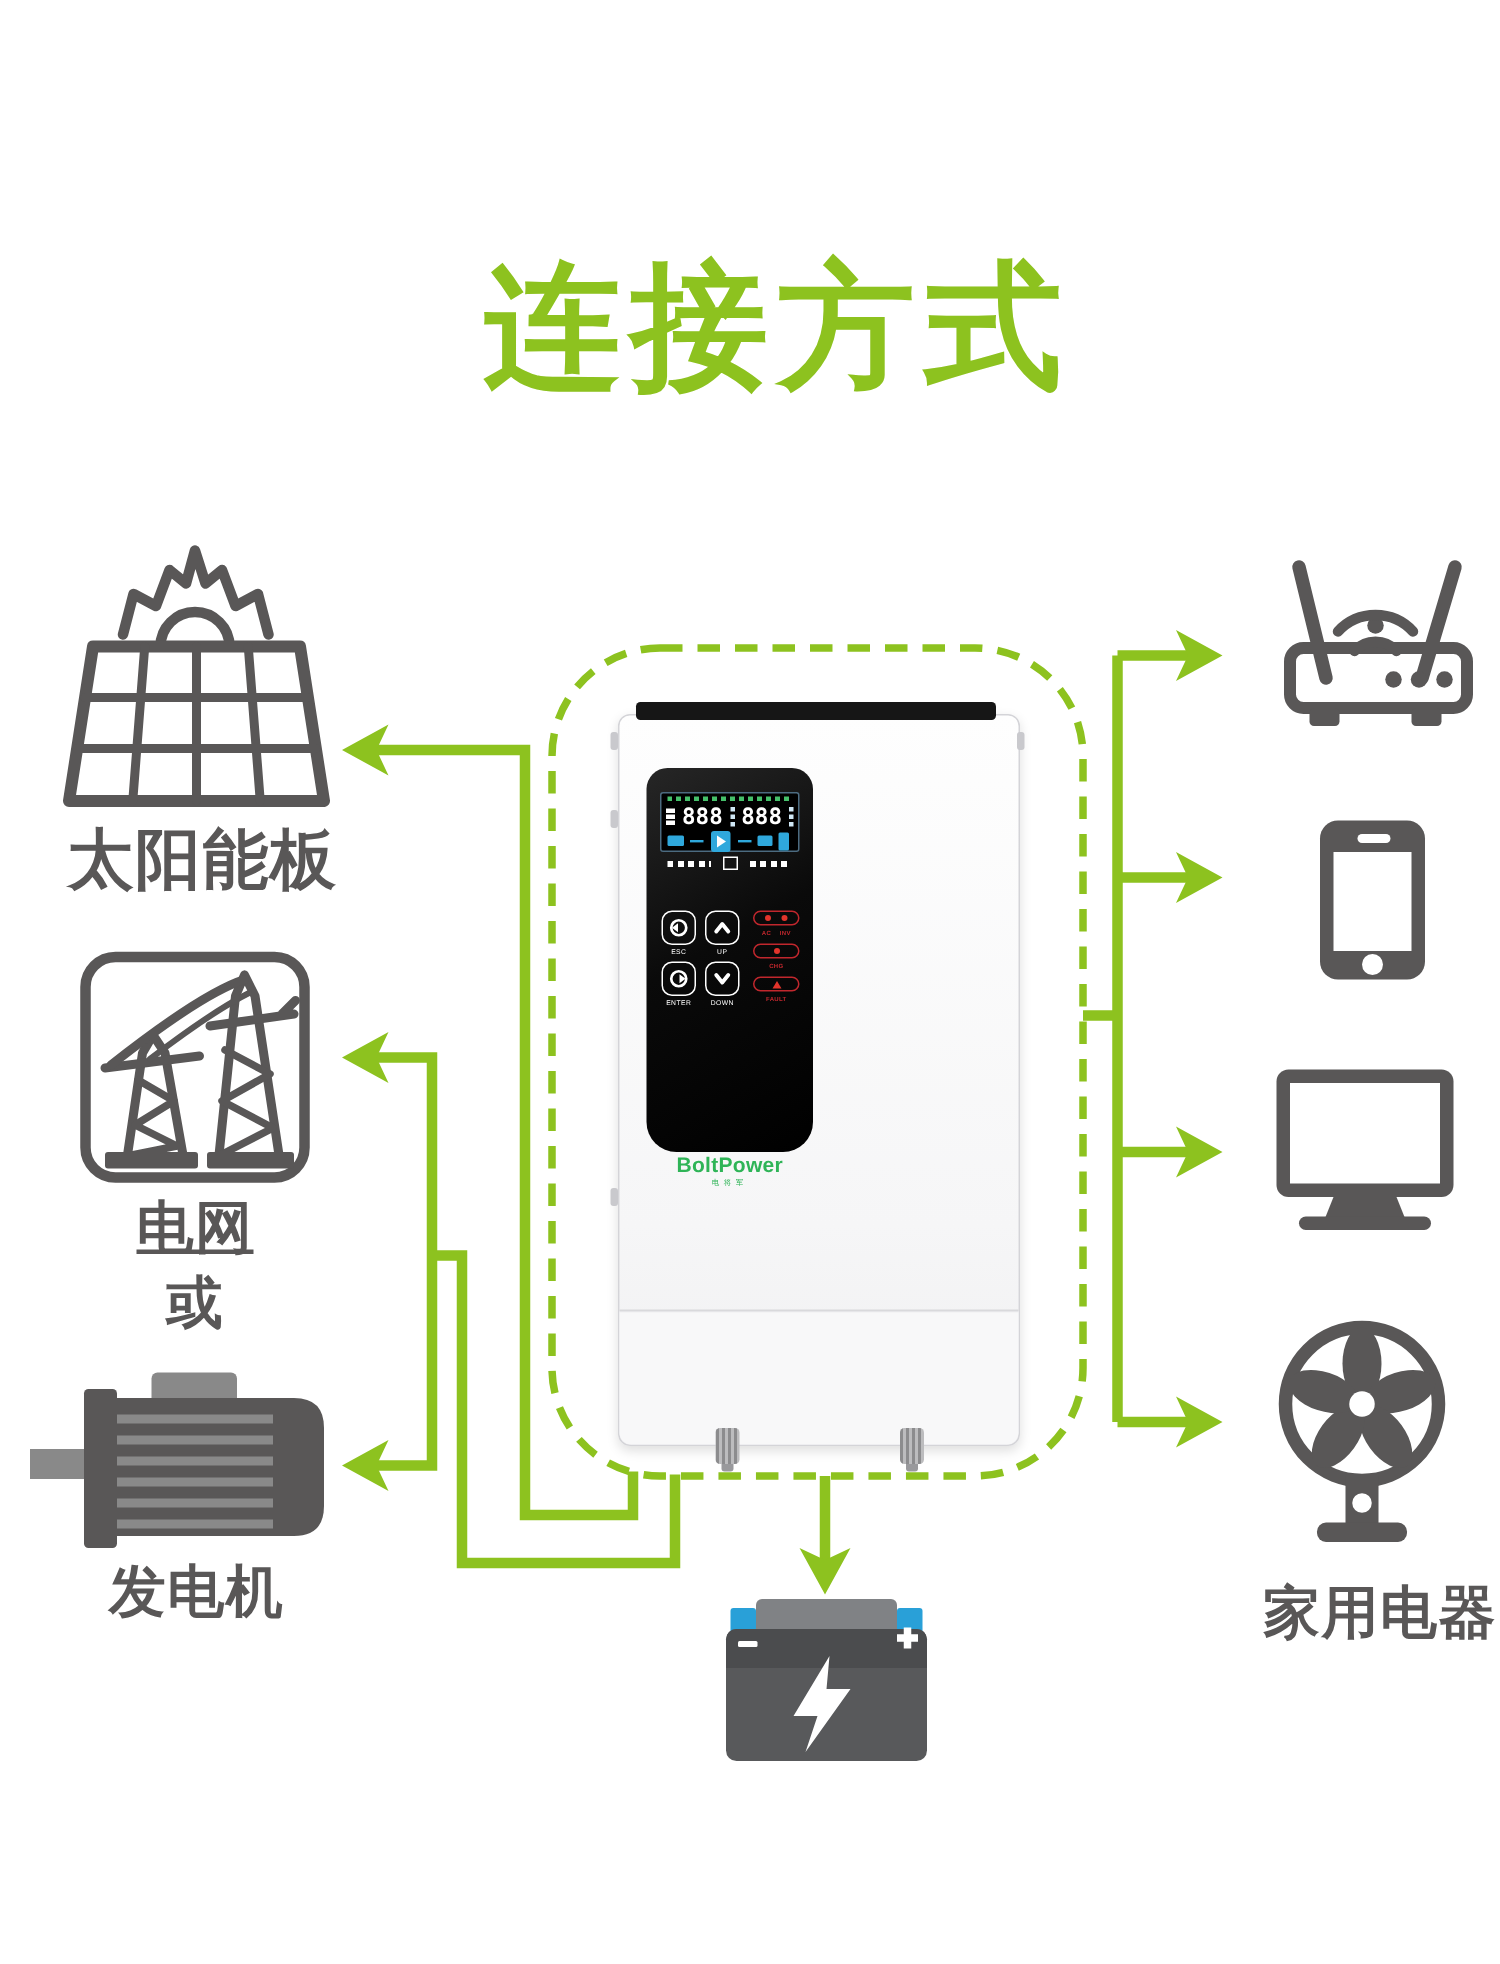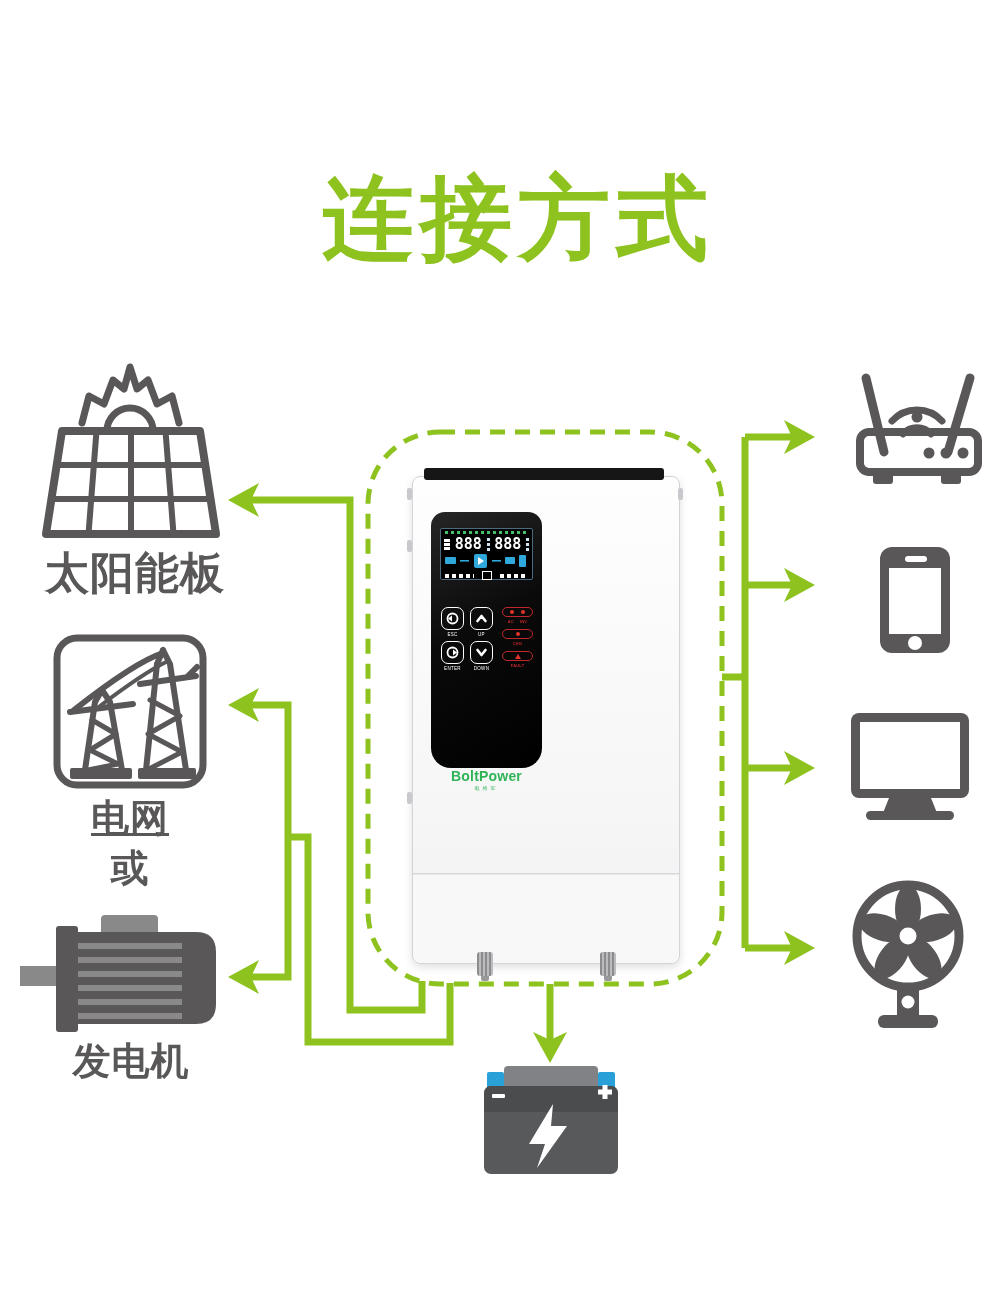--- a/index.html
+++ b/index.html
@@ -20,21 +20,21 @@
   .inv-sep{position:absolute;left:0;top:396px;width:100%;height:1px;background:#d9d9dc;}
   .inv-band{position:absolute;left:0;top:397px;width:100%;height:88px;background:#f8f8f9;
             border-top:1px solid #e6e6e9;border-radius:0 0 8px 8px;}
   .nub{position:absolute;width:5px;height:12px;background:#c9c9cd;border-radius:2px;}
   .knob{position:absolute;width:16px;height:24px;border-radius:3px;
         background:repeating-linear-gradient(90deg,#8c8c8e 0 2px,#bcbcbe 2px 4px);z-index:4;}
   .knob:after{content:"";position:absolute;left:4px;top:24px;width:8px;height:5px;background:#99999c;border-radius:0 0 2px 2px;}
   .panel{position:absolute;left:431px;top:512px;width:111px;height:256px;border-radius:14px 14px 20px 20px;
          background:linear-gradient(150deg,#262626 0%,#0a0a0a 45%,#000 100%);z-index:2;}
   
-  .lcd{position:absolute;left:9px;top:16px;width:93px;height:52px;background:#000;
+  .lcd{position:absolute;left:9px;top:16px;width:93px;height:40px;background:#000;
        border:1px solid #4c6b80;border-radius:2px;padding:2px 2px 1px 2px;box-sizing:border-box;}
   .lcd-top{height:3px;margin:0 2px 1px 2px;
        background:repeating-linear-gradient(90deg,#45c06a 0 3px,transparent 3px 6px);}
   .lcd-digits{display:flex;align-items:center;justify-content:space-between;height:18px;padding:0 1px;}
   .seg{color:#fff;font-family:"DejaVu Sans Mono",monospace;font-weight:700;font-size:15px;letter-spacing:0;}
   .stack{display:flex;flex-direction:column;gap:1px;}
   .stack i{display:block;width:6px;height:3px;background:#fff;}
   .ucol{display:flex;flex-direction:column;gap:2px;}
   .ucol i{display:block;width:3px;height:3px;background:#cfe7f5;}
   .lcd-dashes{display:flex;gap:8px;align-items:center;margin-top:2px;padding:0 2px;}
@@ -284,14 +284,15 @@
     <div class="logo">
       <div class="logo-main">BoltPower</div>
       <div class="logo-sub">电将军</div>
     </div>
   </div>
 
   <div class="abs ctr lbl lbl-sm" style="left:135px;top:544px;">太阳能板</div>
   <div class="abs ctr lbl" style="left:130px;top:793px;text-decoration:underline;">电网</div>
   <div class="abs ctr lbl" style="left:130px;top:843px;">或</div>
   <div class="abs ctr lbl" style="left:131px;top:1036px;">发电机</div>
+  <div class="abs ctr lbl" style="left:920px;top:1050px;">家用电器</div>
 
 </div>
 
 </body></html>

